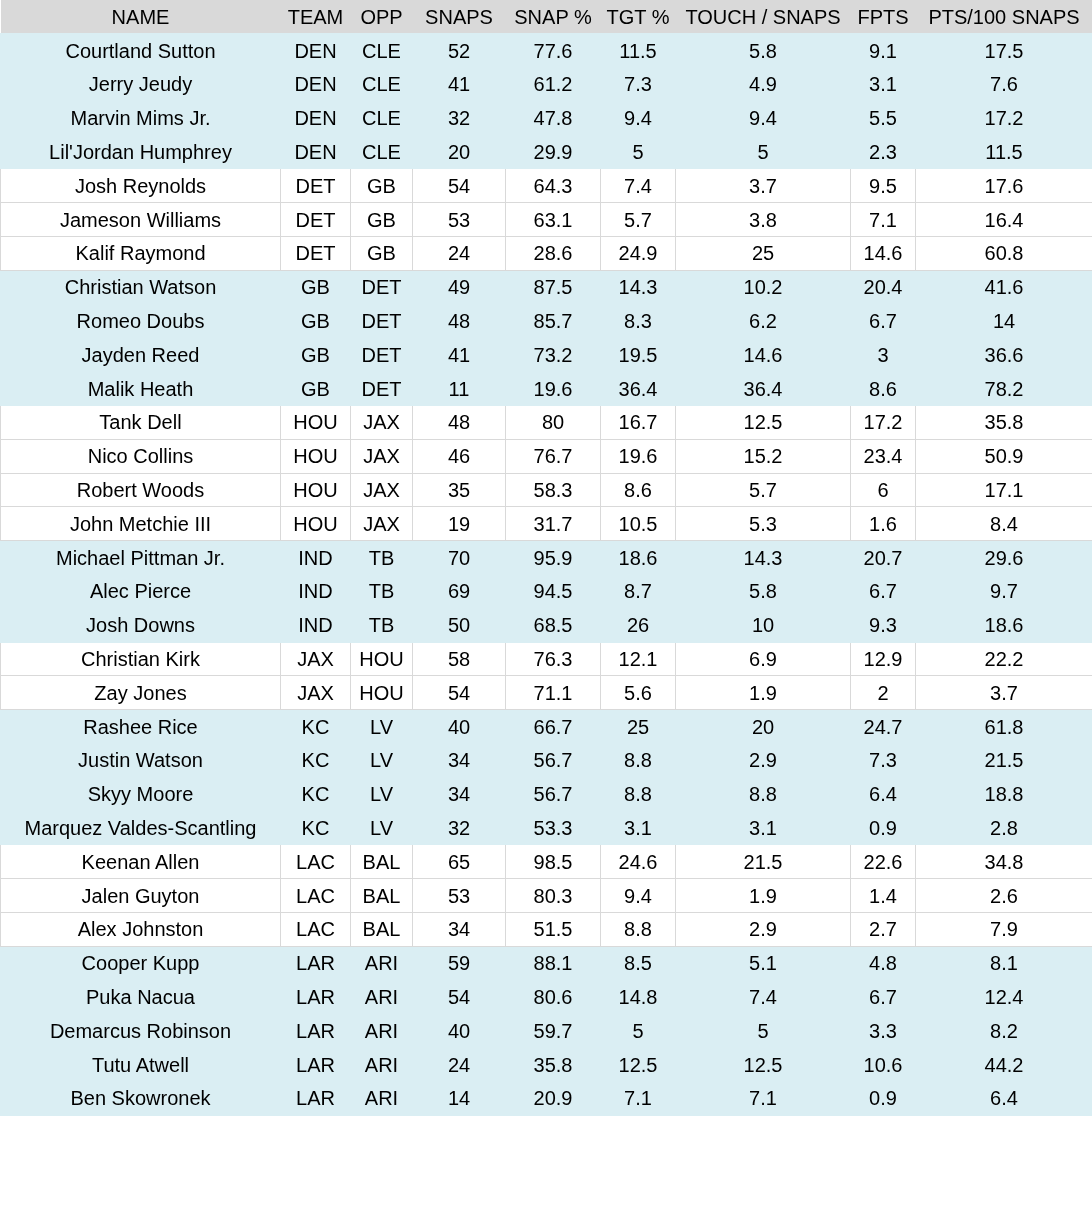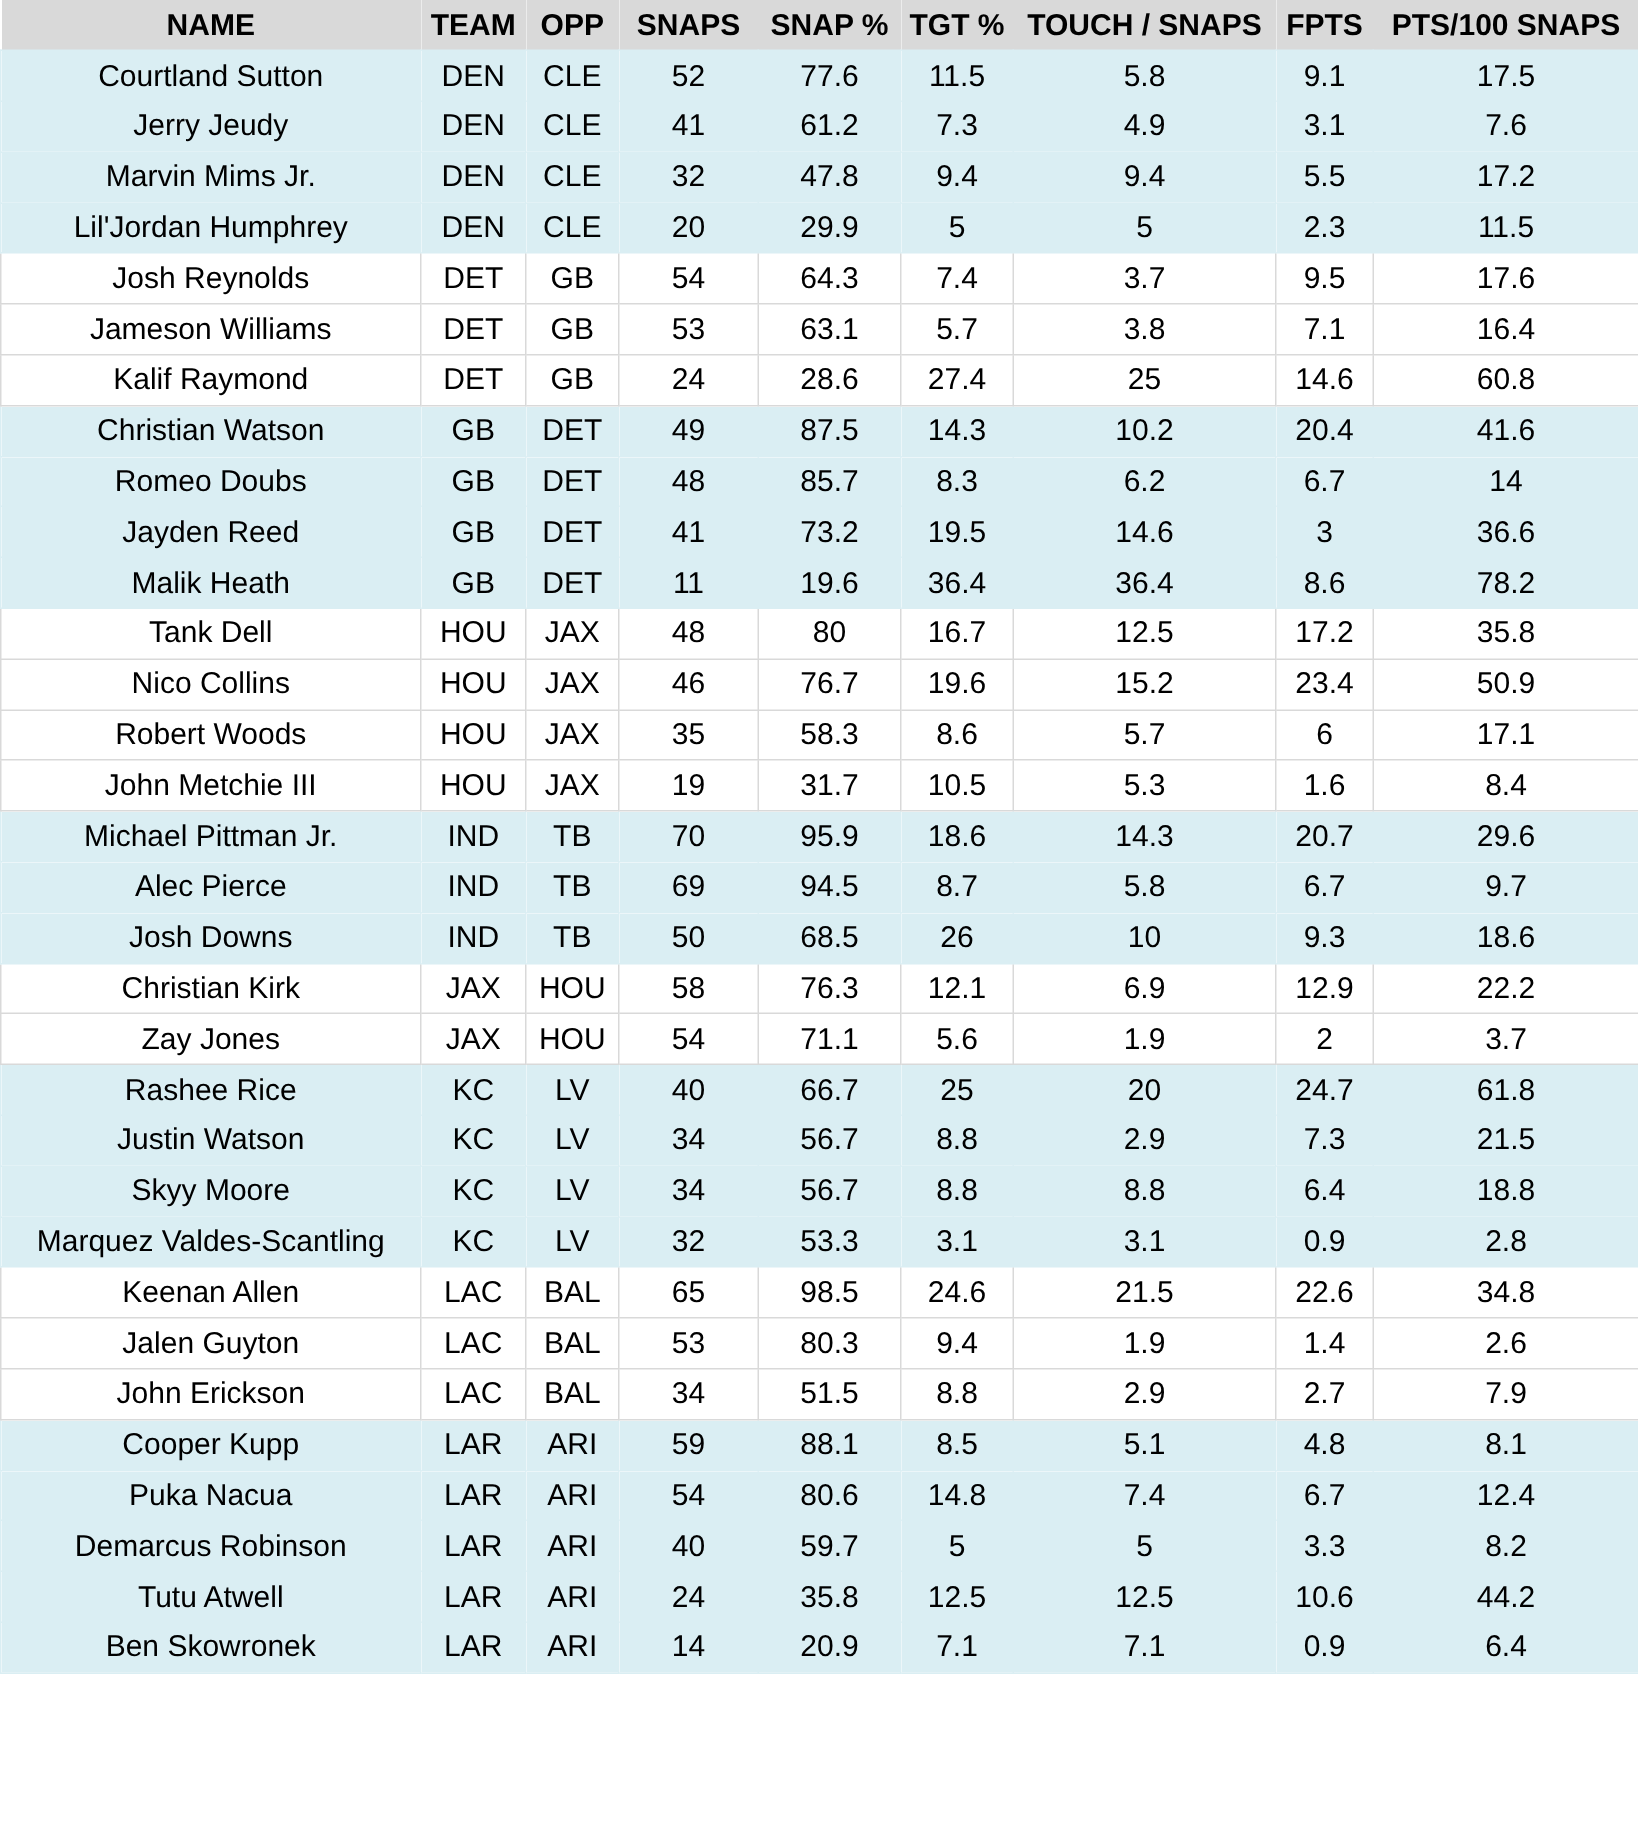--- a/index.html
+++ b/index.html
@@ -30,21 +30,21 @@
     padding: 0 2px;
     text-align: center;
     vertical-align: middle;
     font-size: 20px;
     line-height: 1;
     white-space: nowrap;
     overflow: hidden;
   }
   thead th {
     background: var(--header-bg, #d9d9d9);
-    font-weight: bold;
+    font-weight: normal;
     border: none;
     letter-spacing: 0px;
   }
   tbody tr.shaded td {
     background: var(--row-shade, #daeef3);
     border: 1px solid var(--row-shade, #daeef3);
   }
   tbody tr.plain td {
     background: var(--row-plain, #ffffff);
     border: 1px solid var(--grid, #d9d9d9);
@@ -144,21 +144,21 @@
         <td>3.8</td>
         <td>7.1</td>
         <td>16.4</td>
       </tr>
       <tr class="plain">
         <td>Kalif Raymond</td>
         <td>DET</td>
         <td>GB</td>
         <td>24</td>
         <td>28.6</td>
-        <td>27.4</td>
+        <td>24.9</td>
         <td>25</td>
         <td>14.6</td>
         <td>60.8</td>
       </tr>
       <tr class="shaded">
         <td>Christian Watson</td>
         <td>GB</td>
         <td>DET</td>
         <td>49</td>
         <td>87.5</td>
@@ -359,21 +359,21 @@
         <td>LAC</td>
         <td>BAL</td>
         <td>53</td>
         <td>80.3</td>
         <td>9.4</td>
         <td>1.9</td>
         <td>1.4</td>
         <td>2.6</td>
       </tr>
       <tr class="plain">
-        <td>John Erickson</td>
+        <td>Alex Johnston</td>
         <td>LAC</td>
         <td>BAL</td>
         <td>34</td>
         <td>51.5</td>
         <td>8.8</td>
         <td>2.9</td>
         <td>2.7</td>
         <td>7.9</td>
       </tr>
       <tr class="shaded">

